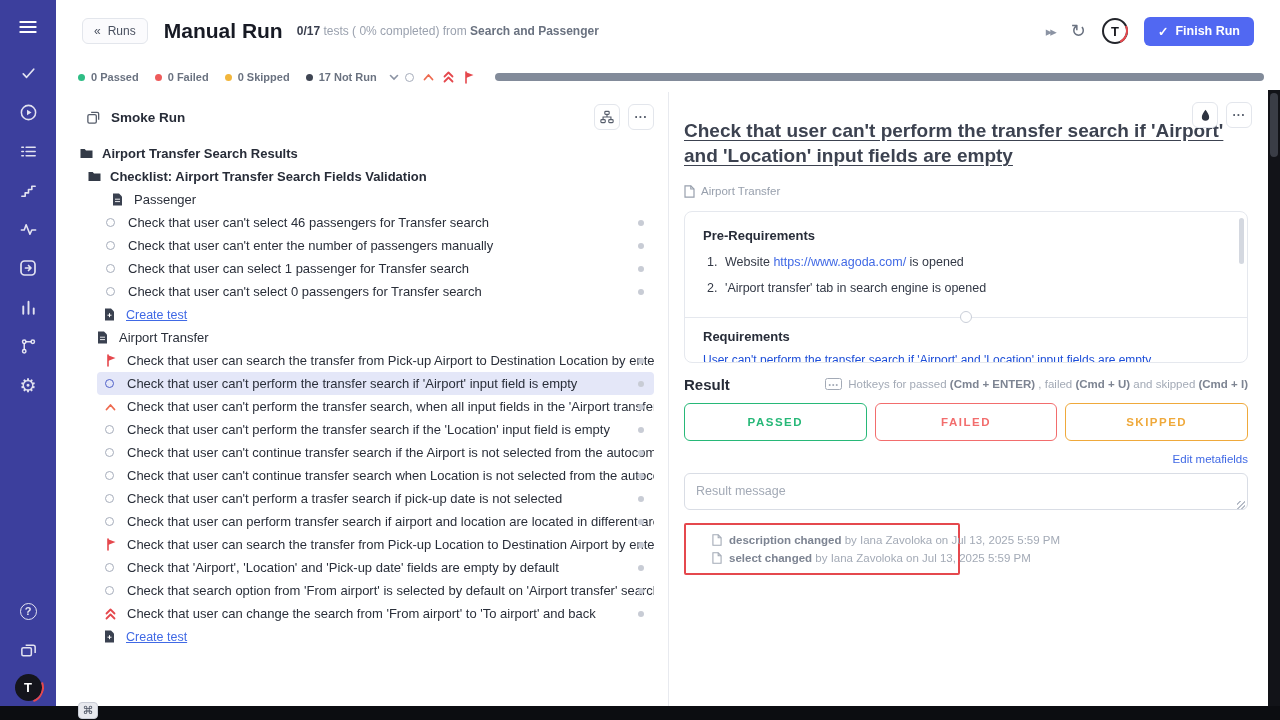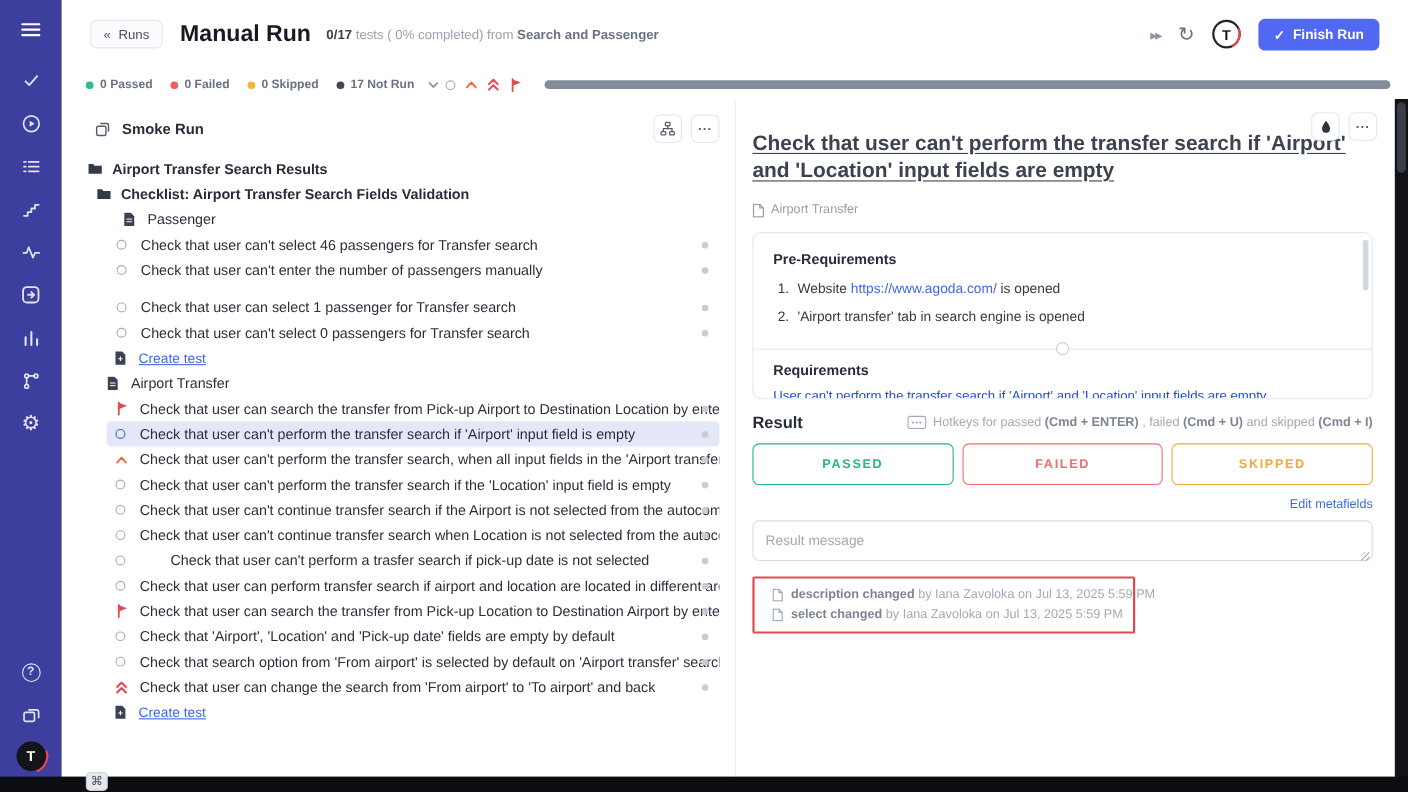--- a/index.html
+++ b/index.html
@@ -108,21 +108,21 @@
     letter-spacing:1.5px; display:flex; align-items:center; justify-content:center;
     border:1px solid currentColor; cursor:pointer; font-family:inherit; }
   .editmeta { text-align:right; margin-top:8px; }
   .editmeta a { font-size:11.5px; color:#4069e5; text-decoration:none; cursor:pointer; }
   .msg-wrap { position:relative; margin-top:6px; }
   .msg { width:100%; height:37px; border:1px solid #d9dde5; border-radius:6px; padding:10px 11px;
     font-family:"Liberation Sans", sans-serif; font-size:12.5px; color:#333946; resize:none; outline:none; }
   .msg::placeholder { color:#a3aab6; }
   .msg-grip { position:absolute; right:3px; bottom:5px; width:8px; height:8px; cursor:nwse-resize;
     background:repeating-linear-gradient(135deg, transparent 0 2px, #b7bdc8 2px 3.2px); }
-  .changelog { margin-top:9px; width:348px; border:2px solid #e5484d; border-radius:2px; padding:6px 16px; }
+  .changelog { margin-top:9px; width:276px; border:2px solid #e5484d; border-radius:2px; padding:6px 26px; }
   .cl-row { display:flex; align-items:center; gap:7px; font-size:11.5px; color:#a3aab6; padding:3px 0; white-space:nowrap; }
   .cl-field { color:#7d8492; font-weight:bold; }
 
   
   .right-strip { position:absolute; right:0; top:90px; width:12px; height:630px; background:#121318; z-index:8; }
   .right-strip .thumb { width:8px; margin:3px auto 0; height:64px; background:#3a3d46; border-radius:4px; cursor:pointer; }
   .bottombar { position:absolute; left:0; bottom:0; width:1280px; height:14px; background:#0c0d11; z-index:9; }
   .cmd-badge { position:absolute; left:78px; top:702px; width:20px; height:17px; background:#e8e9ee;
     border:1px solid #c9ccd5; border-radius:4px; z-index:10; display:flex; align-items:center;
     justify-content:center; font-size:11px; color:#4a5160; }
@@ -317,21 +317,21 @@
         <span class="tlabel">Check that user can't select 46 passengers for Transfer search</span>
         <span class="tdot"></span>
       </div>
       <div class="trow test" style="margin-left: 42px;">
         <span class="ticon">
           <span class="st-circle"></span>
         </span>
         <span class="tlabel">Check that user can't enter the number of passengers manually</span>
         <span class="tdot"></span>
       </div>
-      <div class="trow test" style="margin-left: 42px; margin-top: 11px;">
+      <div class="trow test" style="margin-left: 42px;">
         <span class="ticon">
           <span class="st-circle"></span>
         </span>
         <span class="tlabel">Check that user can select 1 passenger for Transfer search</span>
         <span class="tdot"></span>
       </div>
       <div class="trow test" style="margin-left: 42px;">
         <span class="ticon">
           <span class="st-circle"></span>
         </span>
@@ -396,21 +396,21 @@
         <span class="tlabel">Check that user can't continue transfer search if the Airport is not selected from the autocomple</span>
         <span class="tdot"></span>
       </div>
       <div class="trow test" style="margin-left: 41px;">
         <span class="ticon">
           <span class="st-circle"></span>
         </span>
         <span class="tlabel">Check that user can't continue transfer search when Location is not selected from the autocomp</span>
         <span class="tdot"></span>
       </div>
-      <div class="trow test" style="margin-left: 41px; gap: 28px;">
+      <div class="trow test" style="margin-left: 41px;">
         <span class="ticon">
           <span class="st-circle"></span>
         </span>
         <span class="tlabel">Check that user can't perform a trasfer search if pick-up date is not selected</span>
         <span class="tdot"></span>
       </div>
       <div class="trow test" style="margin-left: 41px;">
         <span class="ticon">
           <span class="st-circle"></span>
         </span>

